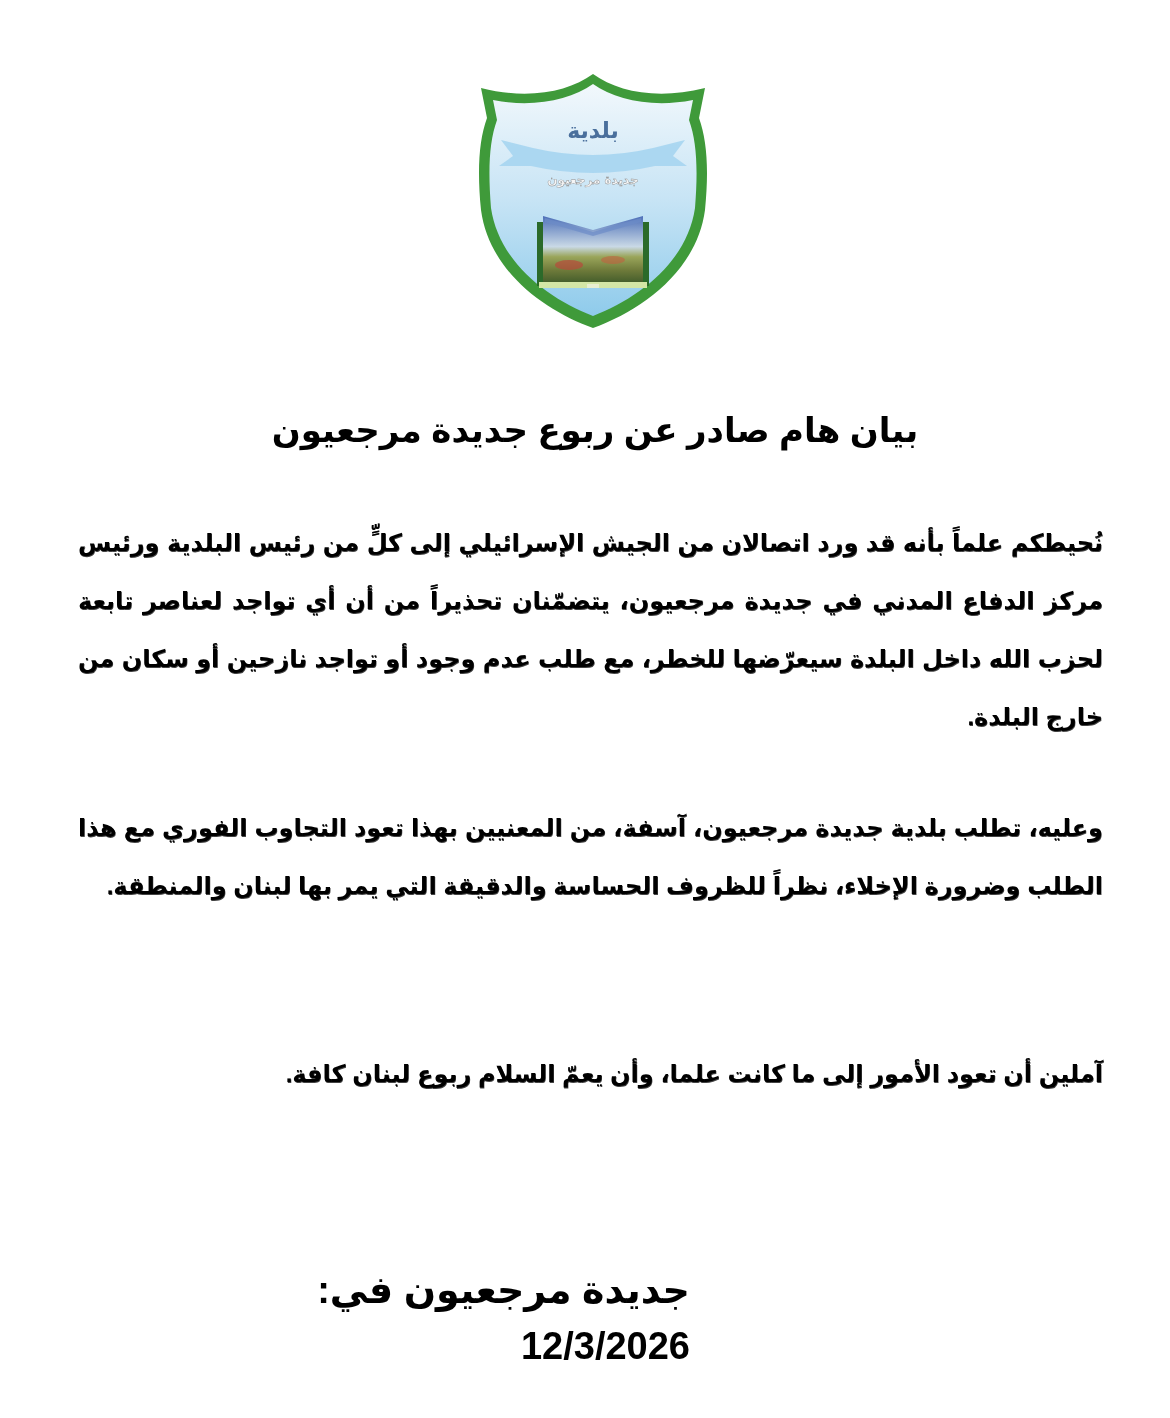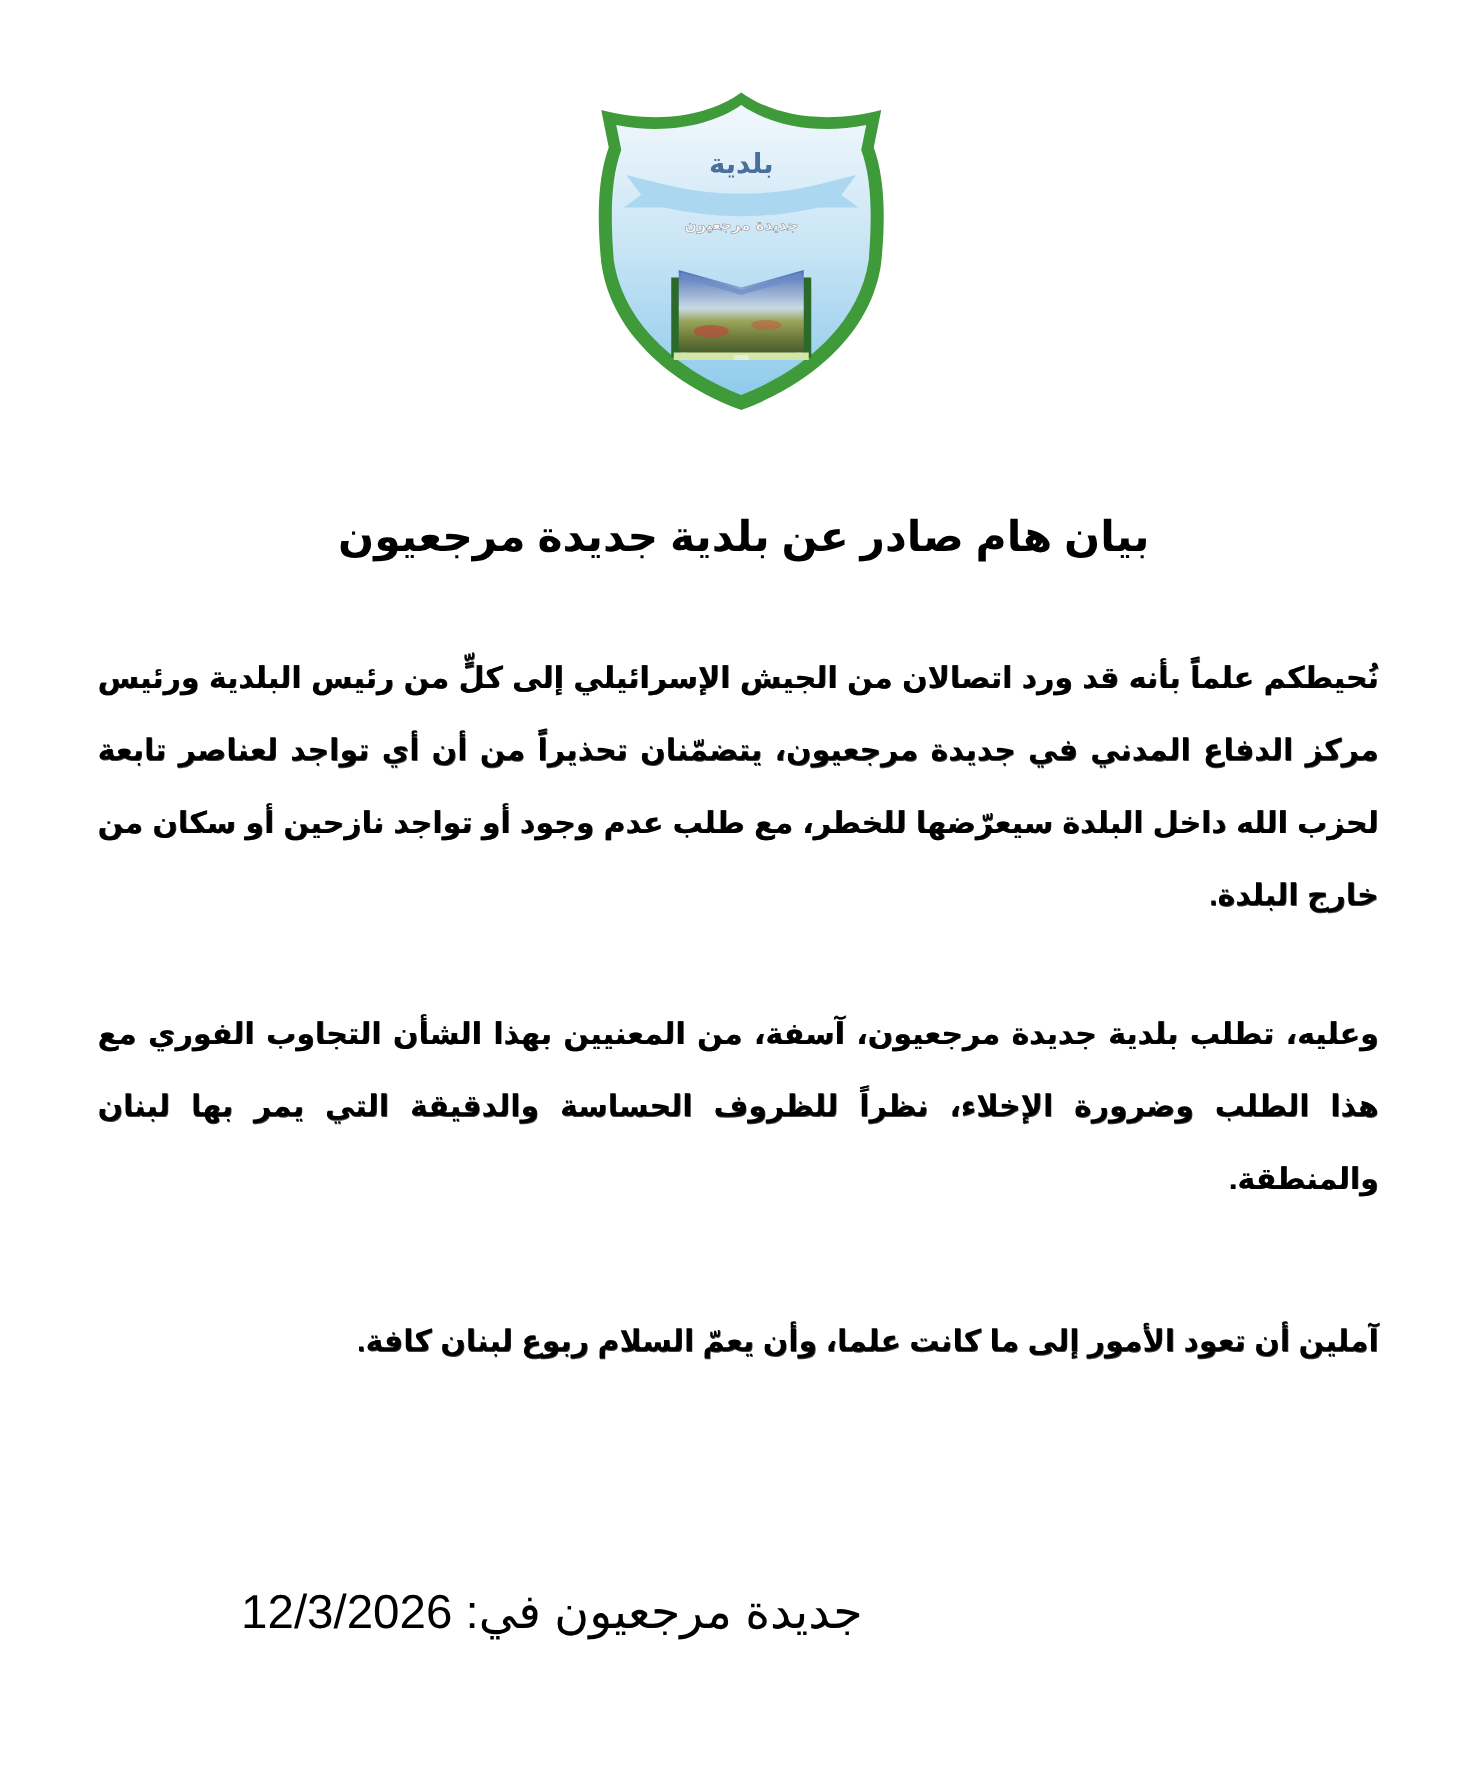--- a/index.html
+++ b/index.html
@@ -49,21 +49,21 @@
     .p1 { top: 514px; }
     .p2 { top: 799px; }
     .p3 { top: 1044px; line-height: 60px; }
     .footer {
       position: absolute;
       left: 170px;
       top: 1262px;
       width: 520px;
       direction: rtl;
       text-align: right;
-      font-weight: normal;
+      font-weight: bold;
       font-size: 38px;
       line-height: 56px;
     }
     .footer .date {
       direction: ltr;
       unicode-bidi: embed;
       display: inline-block;
     }
   </style>
 </head>
@@ -102,22 +102,22 @@
     <path d="M70 146 L 120 160 L 170 146 L 170 212 L 120 214 L 70 212 Z" fill="url(#bookSky)"></path>
     <path d="M72 148 L 120 162 L 168 148 L 168 152 L 120 166 L 72 152 Z" fill="#6c8cc8" opacity="0.7"></path>
 
     <ellipse cx="96" cy="195" rx="14" ry="5" fill="#b84a3a" opacity="0.7"></ellipse>
     <ellipse cx="140" cy="190" rx="12" ry="4" fill="#c06040" opacity="0.6"></ellipse>
     <rect x="66" y="212" width="108" height="6" fill="#d4e6a6"></rect>
     <rect x="114" y="214" width="12" height="4" fill="#e8eed0"></rect>
   </svg>
 </div>
 
-<div class="title">بيان هام صادر عن بلدية جديدة مرجعيون</div>
+<div class="title">بيان هام صادر عن ربوع جديدة مرجعيون</div>
 
 <p class="para p1" style="margin:0">نُحيطكم علماً بأنه قد ورد اتصالان من الجيش الإسرائيلي إلى كلٍّ من رئيس البلدية ورئيس مركز الدفاع المدني في جديدة مرجعيون، يتضمّنان تحذيراً من أن أي تواجد لعناصر تابعة لحزب الله داخل البلدة سيعرّضها للخطر، مع طلب عدم وجود أو تواجد نازحين أو سكان من خارج البلدة.</p>
-<p class="para p2" style="margin:0">وعليه، تطلب بلدية جديدة مرجعيون، آسفة، من المعنيين بهذا الشأن التجاوب الفوري مع هذا الطلب وضرورة الإخلاء، نظراً للظروف الحساسة والدقيقة التي يمر بها لبنان والمنطقة.</p>
+<p class="para p2" style="margin:0">وعليه، تطلب بلدية جديدة مرجعيون، آسفة، من المعنيين بهذا تعود التجاوب الفوري مع هذا الطلب وضرورة الإخلاء، نظراً للظروف الحساسة والدقيقة التي يمر بها لبنان والمنطقة.</p>
 <p class="para p3" style="margin:0">آملين أن تعود الأمور إلى ما كانت علما، وأن يعمّ السلام ربوع لبنان كافة.</p>
 
 <div class="footer">
   <span>جديدة مرجعيون في:</span>
   <span class="date">12/3/2026</span>
 </div>
 
 </body></html>

